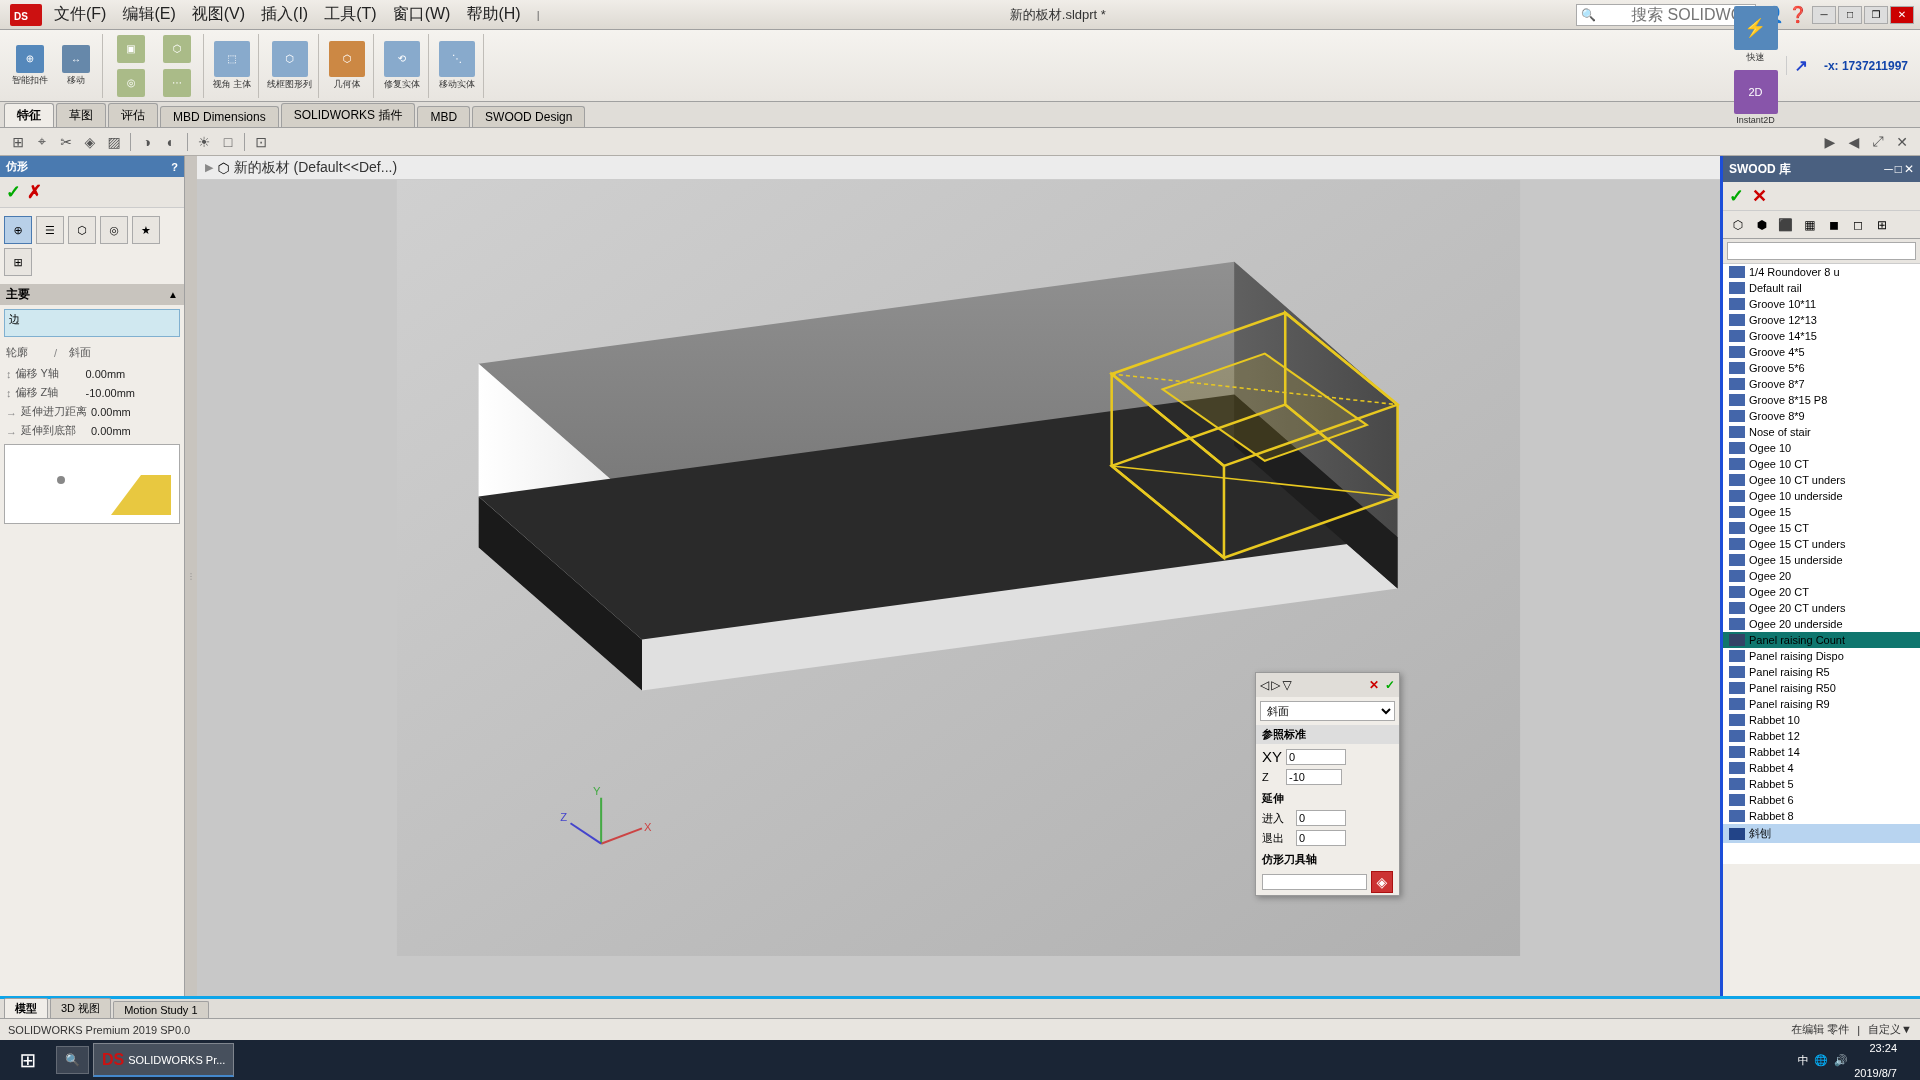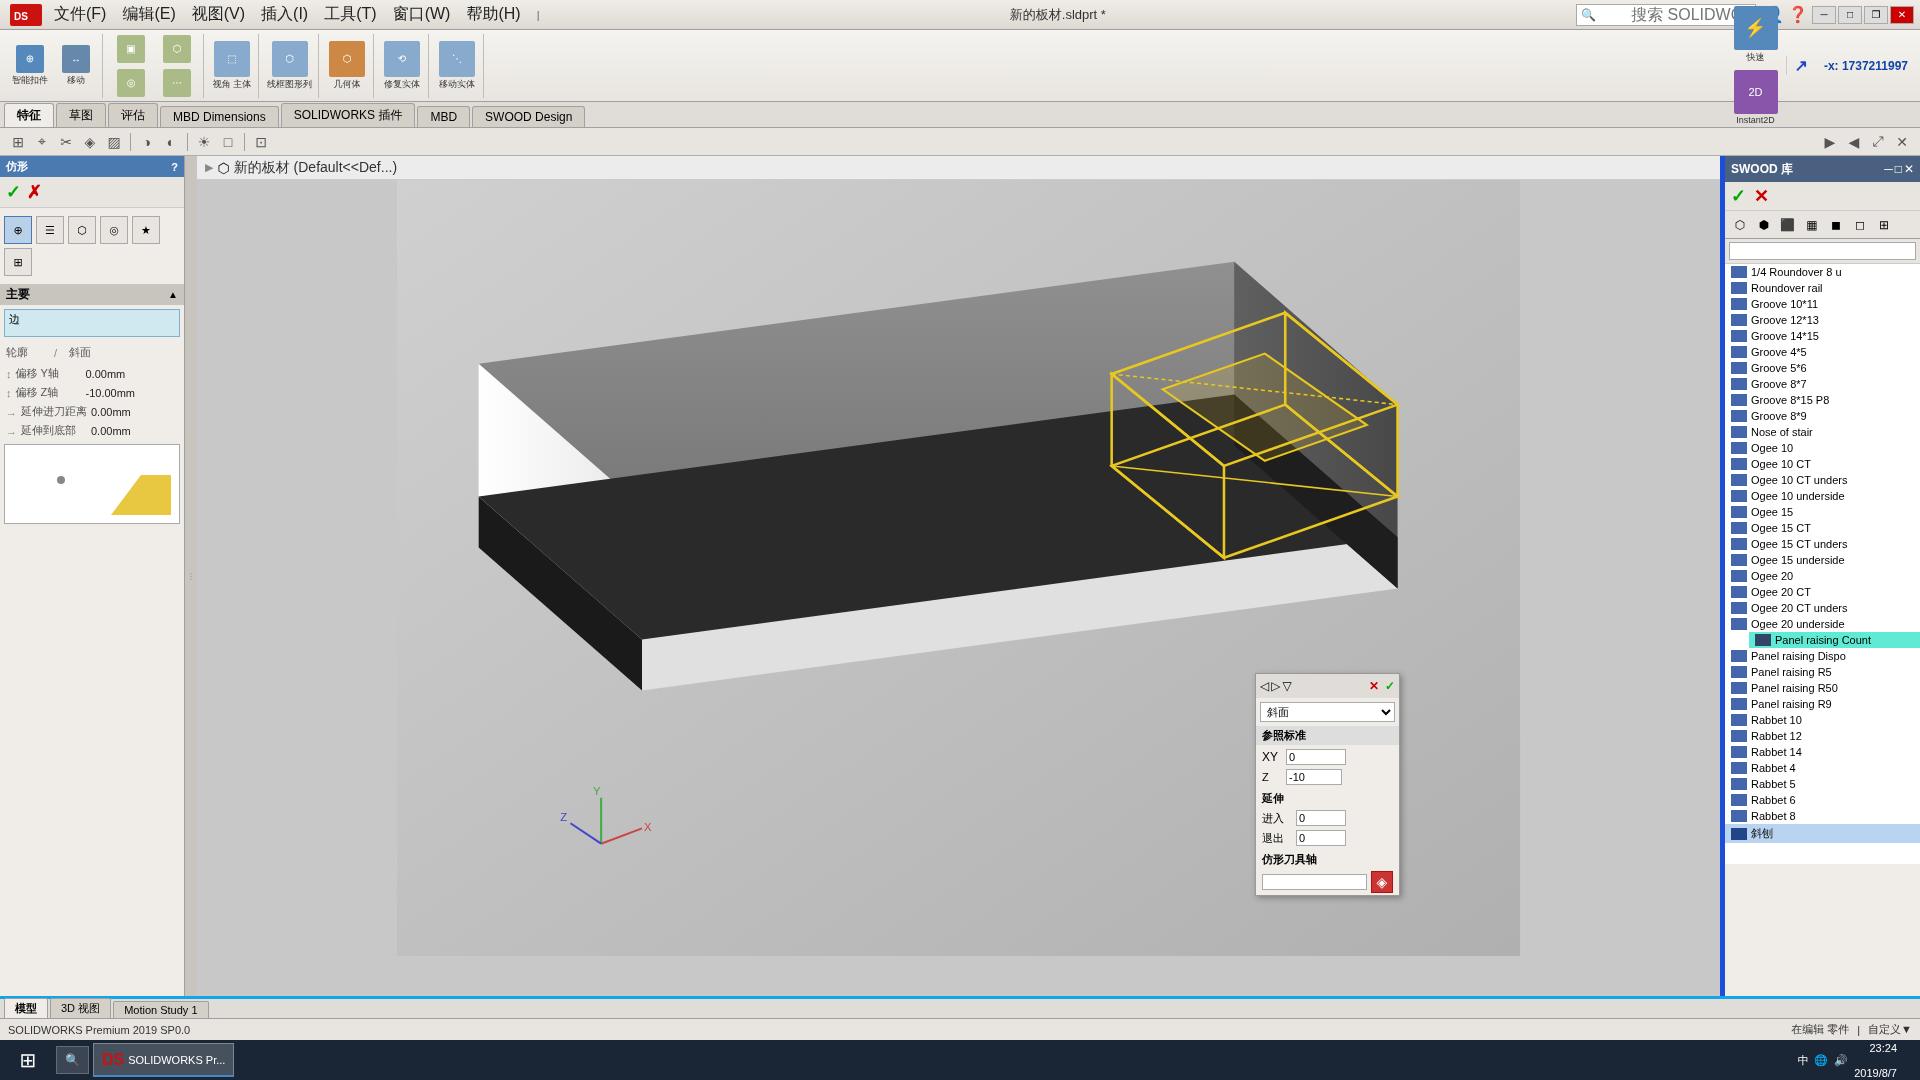--- a/index.html
+++ b/index.html
@@ -89,27 +89,27 @@
     .dialog-select { width: calc(100% - 8px); margin: 4px; padding: 2px; font-size: 11px; background: white; border: 1px solid #aaa; }
     .dialog-section { padding: 2px 6px; font-size: 11px; font-weight: bold; background: #ddd; margin-bottom: 2px; }
     .dialog-field-row { display: flex; align-items: center; padding: 2px 6px; gap: 4px; font-size: 11px; }
     .dialog-input { width: 50px; padding: 1px 2px; border: 1px solid #aaa; font-size: 11px; }
     .dialog-sub-section { padding: 2px 6px; font-size: 11px; font-weight: bold; margin-top: 2px; }
     .dialog-tool-row { display: flex; align-items: center; padding: 2px 6px; gap: 4px; font-size: 11px; }
     .dialog-tool-input { flex: 1; padding: 1px 2px; border: 1px solid #aaa; font-size: 11px; background: white; }
     .dialog-tool-btn { width: 20px; height: 20px; background: #cc4444; border: 1px solid #aa2222; cursor: pointer; display: flex; align-items: center; justify-content: center; color: white; font-size: 10px; }
 
     
-    #right-panel { width: 200px; min-width: 200px; background: #f0ede8; border-left: 5px solid #1d4ed8; display: flex; flex-direction: column; }
+    #right-panel { width: 200px; min-width: 200px; background: #f0ede8; border-left: 3px solid #1d4ed8; display: flex; flex-direction: column; }
     .right-panel-toolbar { height: 28px; background: #e8e5e0; display: flex; align-items: center; padding: 0 4px; gap: 2px; border-bottom: 1px solid #a0a0a0; }
     .rp-icon { width: 22px; height: 22px; display: flex; align-items: center; justify-content: center; cursor: pointer; border: 1px solid transparent; font-size: 12px; }
     .filter-input { flex: 1; padding: 2px; border: 1px solid #aaa; font-size: 11px; background: white; }
     .tree-list { flex: 1; overflow-y: auto; background: white; }
     .tree-item { display: flex; align-items: center; padding: 2px 6px; font-size: 11px; cursor: pointer; white-space: nowrap; }
-    .tree-item.selected { background: #5eead4; margin-left: 24px; }
+    .tree-item.selected { background: #0f766e; }
     .tree-icon { width: 16px; height: 12px; background: #8888cc; margin-right: 4px; display: inline-block; }
     .tree-icon.blue { background: #4466aa; }
     .tree-icon.dark { background: #334466; }
     .tree-icon.last { background: #224488; }
     #nav-tabs { height: 22px; background: #e0ddd8; display: flex; align-items: flex-end; padding-left: 4px; border-top: 1px solid #a0a0a0; }
     .nav-tab { padding: 2px 10px; background: #d4d0c8; border: 1px solid #a0a0a0; border-bottom: none; font-size: 11px; cursor: pointer; margin-right: 2px; border-radius: 2px 2px 0 0; }
     .nav-tab.active { background: #f0ede8; font-weight: bold; }
     #status-bar { height: 22px; background: #e8e5e0; display: flex; align-items: center; padding: 0 8px; font-size: 11px; color: #333; border-top: 1px solid #a0a0a0; }
     #taskbar { height: 40px; background: #1e2a3a; display: flex; align-items: center; padding: 0 8px; gap: 4px; }
 
@@ -420,21 +420,21 @@
         <span class="dialog-close" style="margin-left:auto;color:#cc0000;font-weight:bold;">✕</span>
         <span class="dialog-ok" style="color:#00aa00;font-weight:bold;margin-left:4px;">✓</span>
       </div>
       
       <select class="dialog-select">
         <option>斜面</option>
       </select>
       
       <div class="dialog-section">参照标准</div>
       <div class="dialog-field-row">
-        <span style="min-width:20px;font-size:12px;">XY</span>
+        <span style="min-width:20px;font-size:15px;">XY</span>
         <input type="text" class="dialog-input" value="0" style="width: 60px;">
       </div>
       <div class="dialog-field-row">
         <span style="min-width:20px;font-size:11px;">Z</span>
         <input type="text" class="dialog-input" value="-10" style="width: 56px;">
       </div>
       
       <div class="dialog-sub-section" style="padding:2px 6px;font-size:11px;font-weight:bold;margin-top:2px;">延伸</div>
       <div class="dialog-field-row">
         <span style="min-width:30px;font-size:11px;">进入</span>
@@ -486,21 +486,21 @@
     </div>
 
     <div class="tree-list" style="overflow-y:auto;flex:1;max-height:600px;">
 
       <div class="tree-item">
           <span class="tree-icon blue"></span>
           <span>1/4 Roundover 8 u</span>
         </div>
       <div class="tree-item">
           <span class="tree-icon blue"></span>
-          <span>Roundover rail</span>
+          <span>Default rail</span>
         </div>
       <div class="tree-item">
           <span class="tree-icon blue"></span>
           <span>Groove 10*11</span>
         </div>
       <div class="tree-item">
           <span class="tree-icon blue"></span>
           <span>Groove 12*13</span>
         </div>
       <div class="tree-item">

